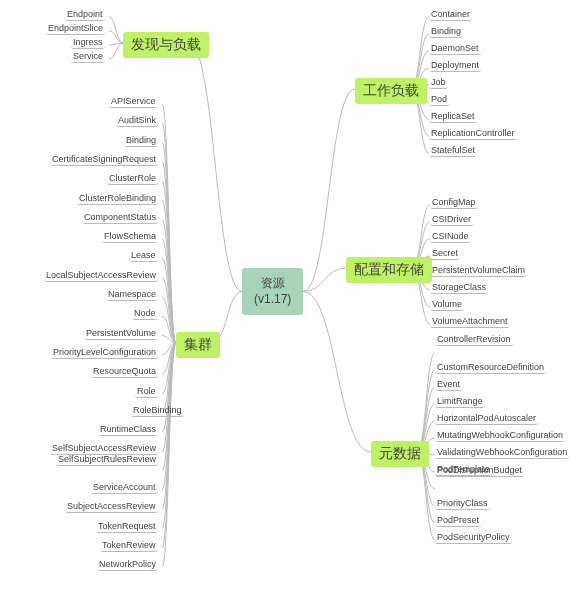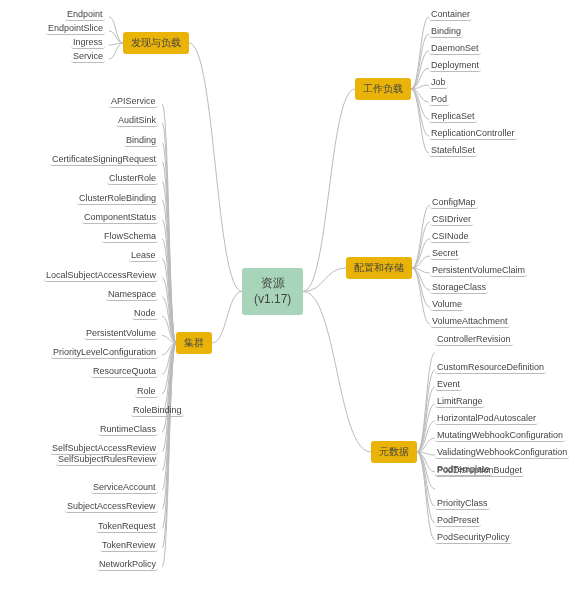--- a/index.html
+++ b/index.html
@@ -1,20 +1,20 @@
 <!DOCTYPE html>
 <html><head>
 <meta charset="utf-8">
 <style>
   *{box-sizing:border-box;margin:0;padding:0}
   body{font-family:Arial,"Microsoft Yahei",sans-serif;background:#fff;font-size:9px;color:#444;width:573px;height:590px;position:relative;overflow:hidden}
   svg.wires{position:absolute;inset:0;width:573px;height:590px;pointer-events:none}
   .node{position:absolute;padding:3px 7px;border-radius:3px;white-space:nowrap}
   .root{background:#a8d5ba;font-size:12px;text-align:center;line-height:1.3;padding:8px 12px}
-  .branch{background:#eab308;font-size:10px;padding:4px 8px}
+  .branch{background:#bef264;font-size:14px;padding:4px 8px}
   .leaf{border-bottom:1px solid #bbb;padding:1px 2px;background:transparent}
 </style>
 </head>
 <body>
 
 <svg class="wires">
     <g id="wires-g" stroke="#bbb" stroke-width="1" fill="none">
       <path d="M242,291.5 C215.5,291.5 215.5,43 189,43"></path>
       <path d="M123,43 C116,43 116,17 109,17"></path>
       <path d="M123,43 C116,43 116,31 109,31"></path>

